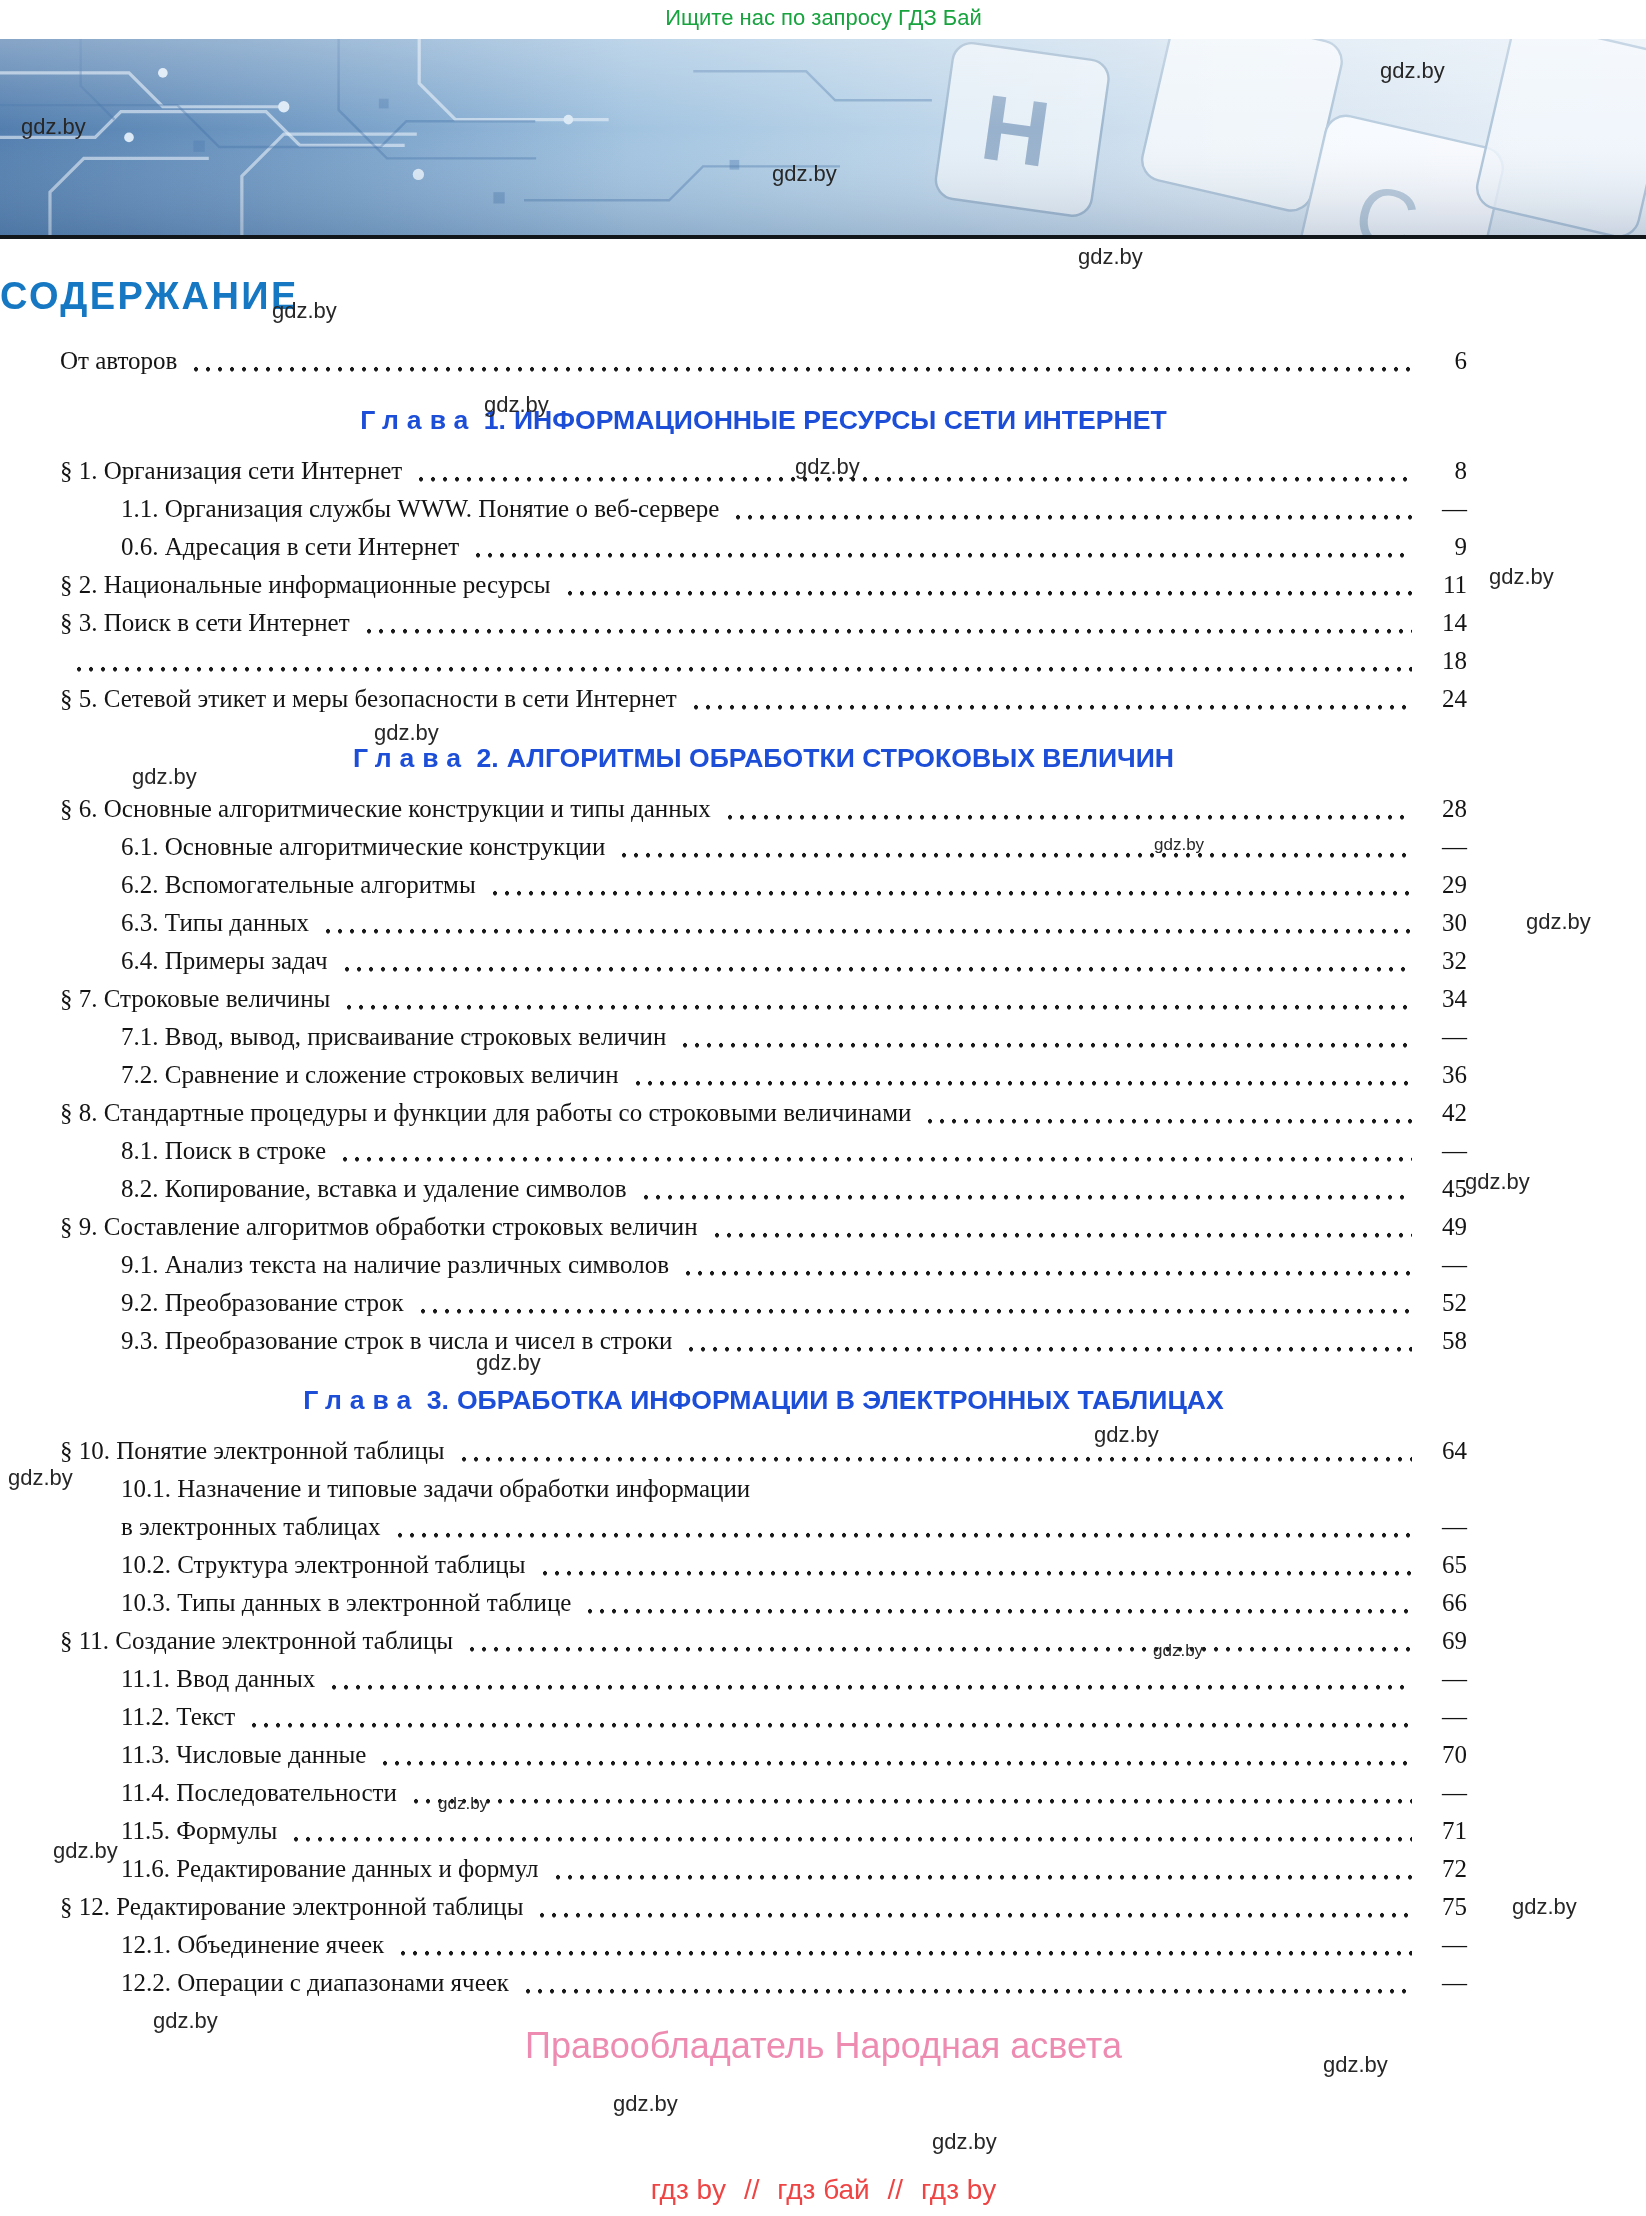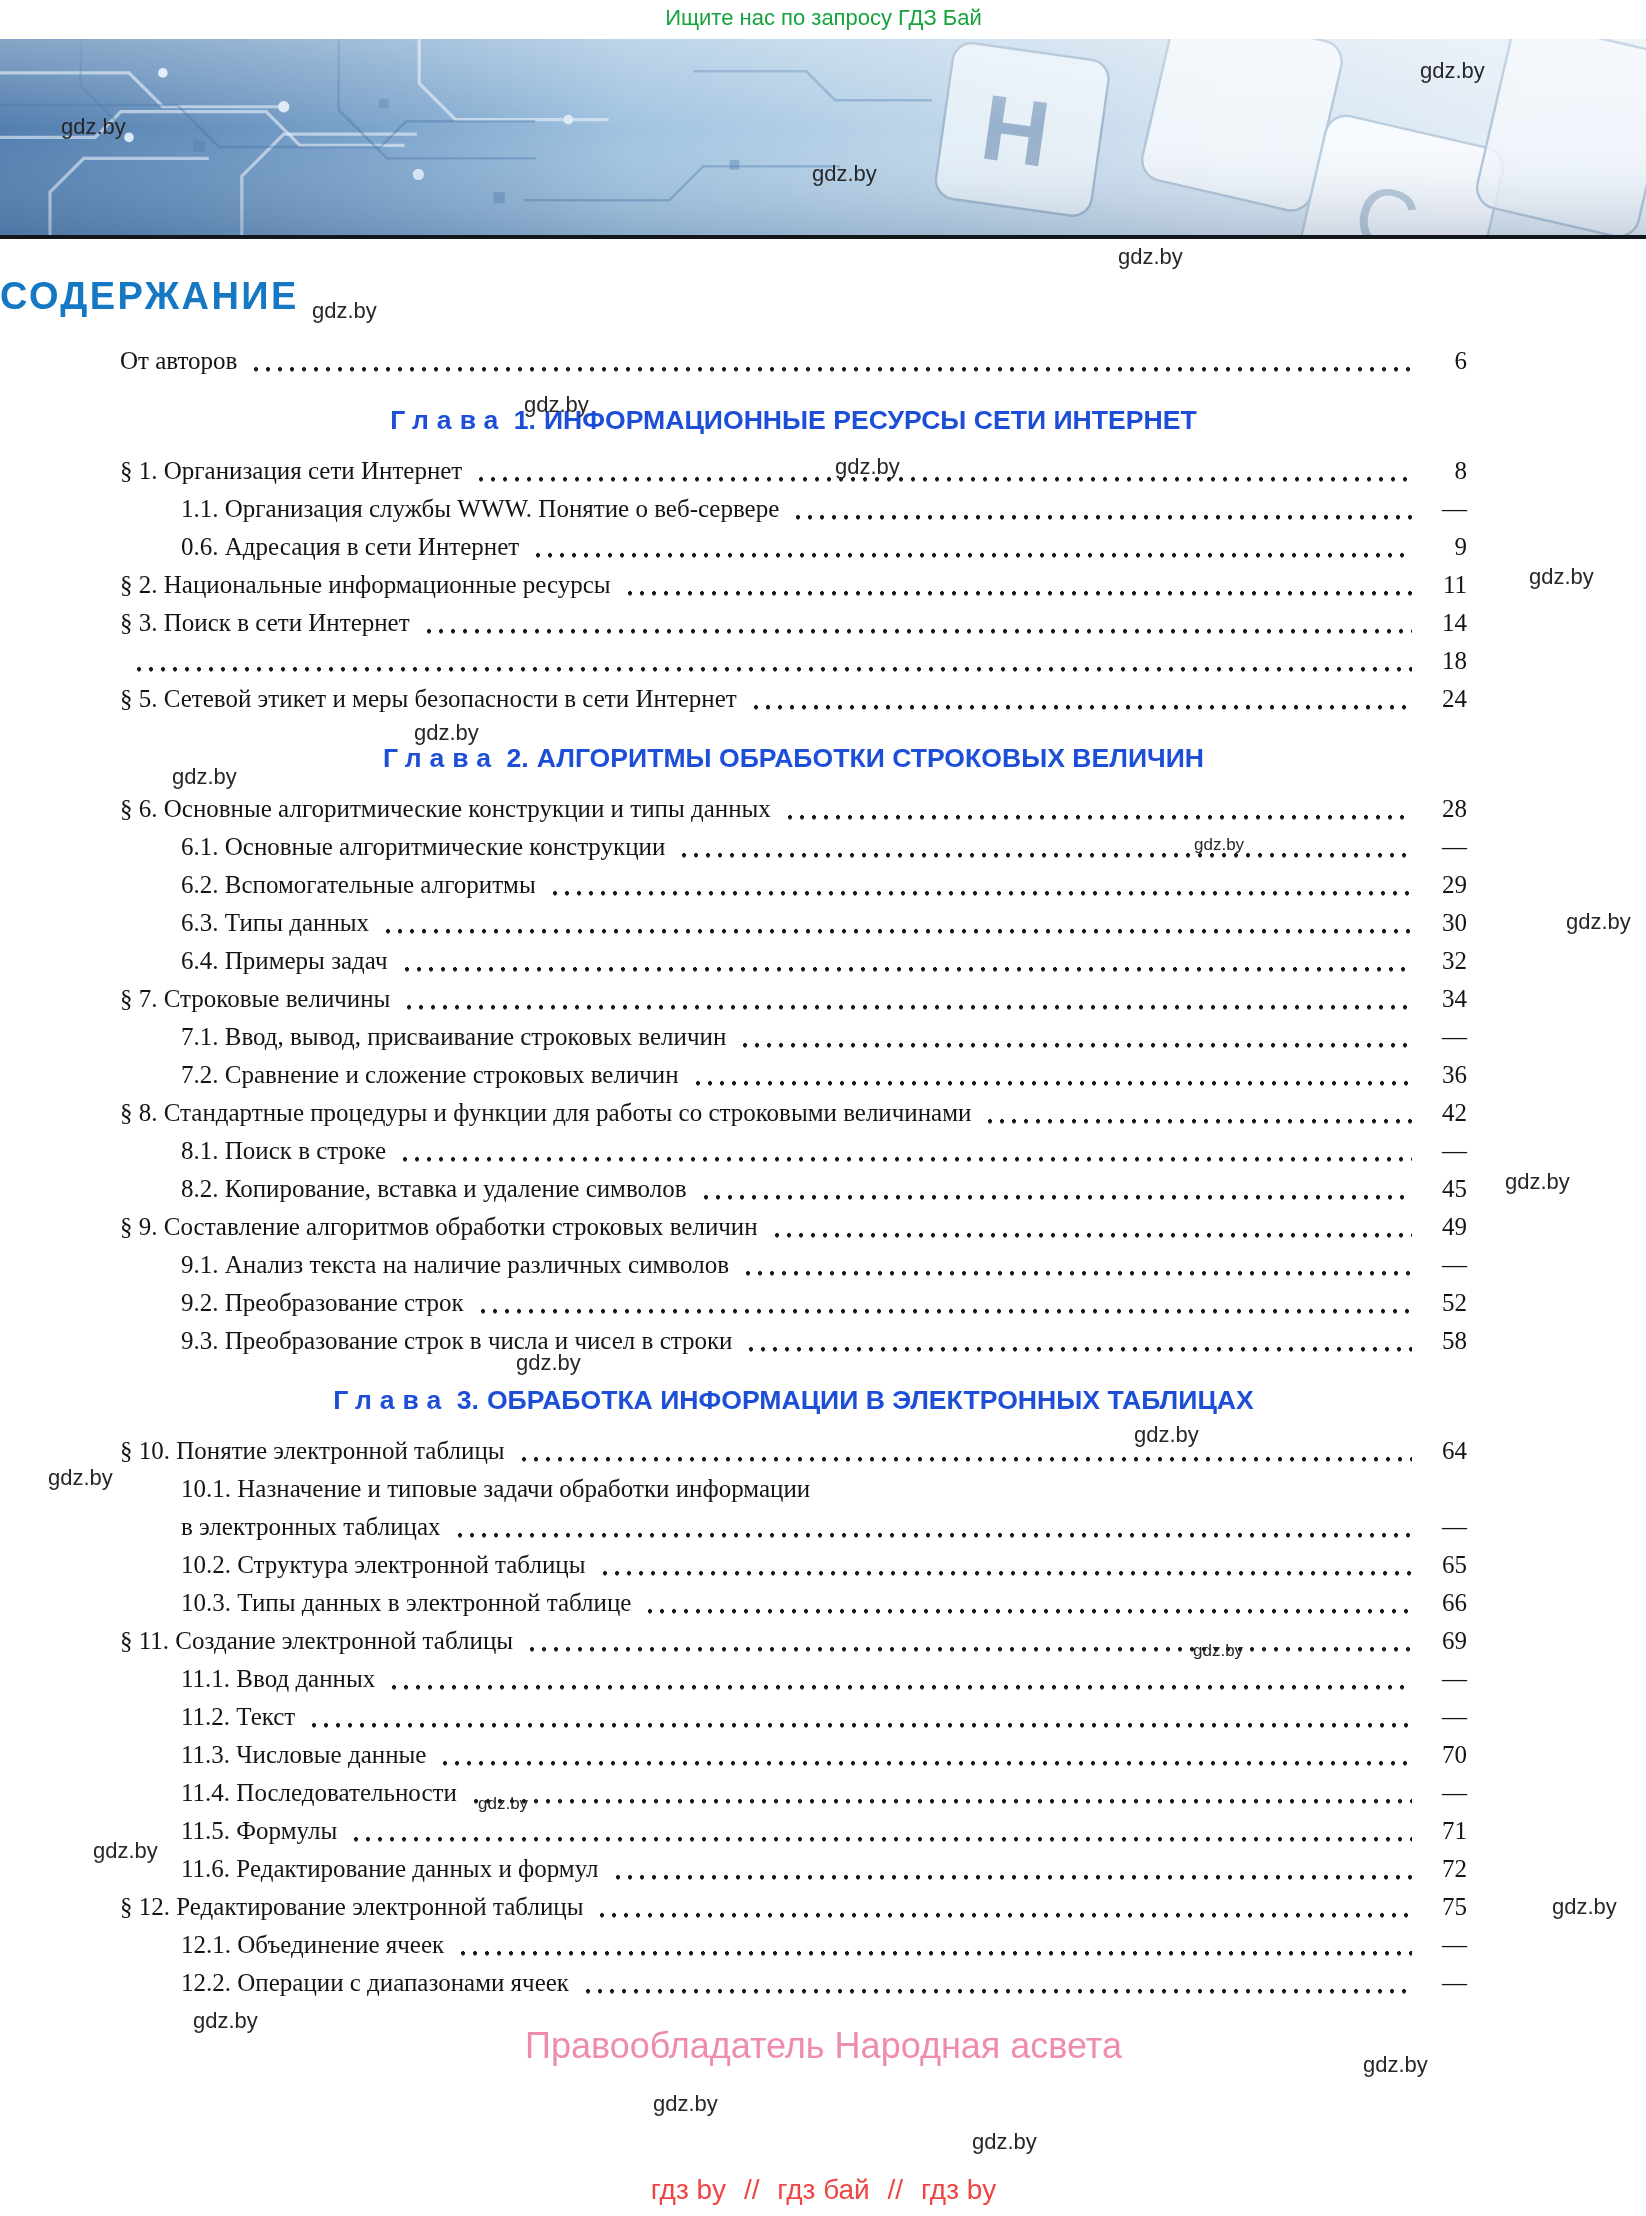--- a/index.html
+++ b/index.html
@@ -19,41 +19,41 @@
   .header-strip svg { display:block; }
 
   .content { position:absolute; top:243px; left:0; width:1647px; }
 
   .page-title {
     margin-top:32px; text-align:left;
     font-family:"Liberation Sans", sans-serif; font-weight:bold;
     font-size:38px; letter-spacing:2.4px; color:#1678c2;
   }
 
-  .toc { margin:24px 180px 0 120px; font-size:25px; }
+  .toc { margin:24px 180px 0 60px; font-size:25px; }
   .toc-row { display:flex; align-items:baseline; line-height:38px; }
   .toc-row.lvl2 { padding-left:61px; }
   .toc-label { white-space:nowrap; }
   .toc-dots {
     flex:1 1 auto; height:6.4px; min-width:13px;
     margin:0 8px 7.3px 13px; align-self:flex-end;
     background-image:radial-gradient(circle, #1a1a1a 1.9px, rgba(0,0,0,0) 2.3px);
     background-size:12px 6.4px; background-repeat:repeat-x; background-position:left center;
   }
   .toc-page { flex:0 0 auto; min-width:47px; text-align:right; }
 
   .chapter-heading {
     text-align:center; font-family:"Liberation Sans", sans-serif;
     font-weight:bold; font-size:26.6px; color:#1d4ed8;
     margin:21px 0 13px; line-height:38px;
   }
   .chapter-heading .gword { letter-spacing:0.30em; }
   .chapter-heading .gnum { margin-right:8px; }
 
-  .watermark-layer { position:absolute; top:0; left:0; width:1545px; height:2216px; pointer-events:none; z-index:20;margin-left:40px; }
+  .watermark-layer { position:absolute; top:0; left:0; width:1545px; height:2216px; pointer-events:none; z-index:20; }
   .watermark {
     position:absolute; font-family:"Liberation Sans", sans-serif;
     color:#272727; white-space:nowrap;
   }
 
   .footer-publisher {
     position:absolute; top:2025px; left:0; width:100%; text-align:center;
     font-family:"Liberation Sans", sans-serif; font-size:36px; color:#ee8bb1;
   }
 

